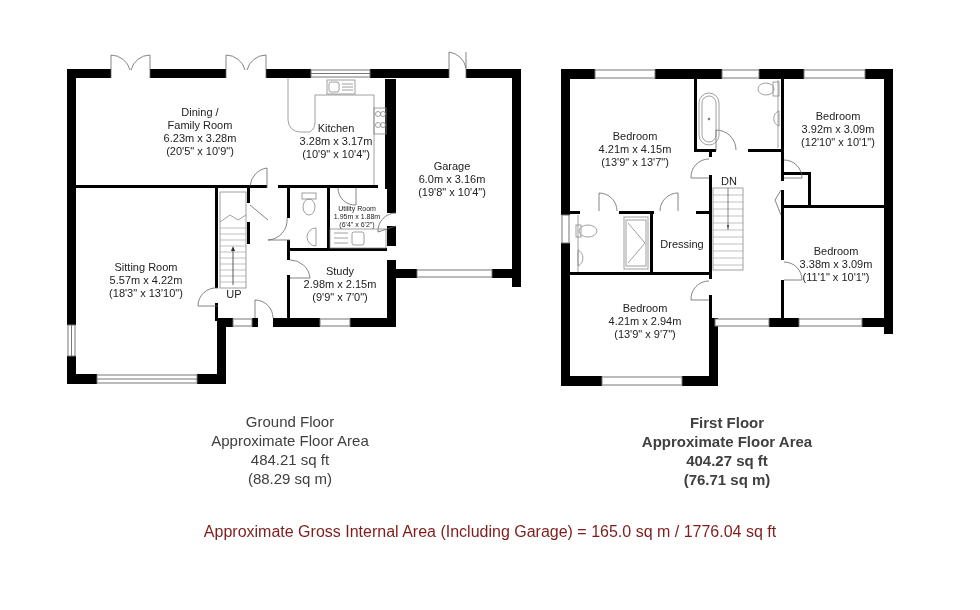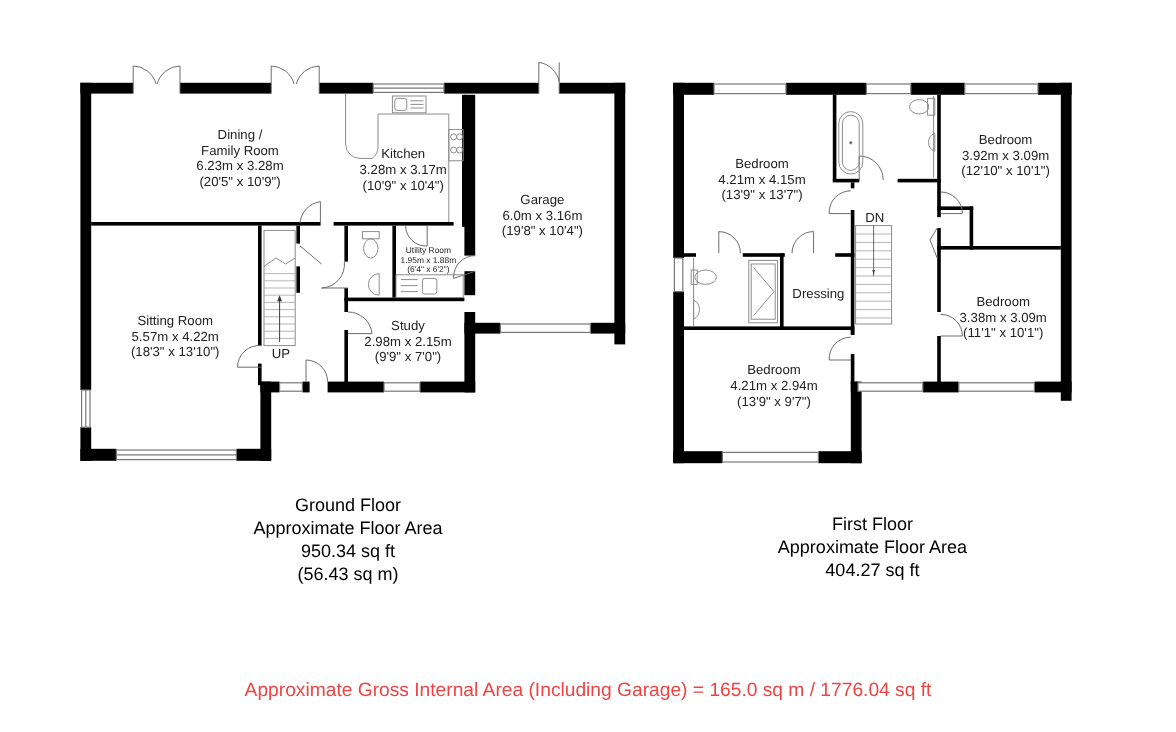--- a/index.html
+++ b/index.html
@@ -2,22 +2,22 @@
 <html><head>
 <meta charset="utf-8">
 <style>
   html, body { margin: 0; padding: 0; background: #ffffff; }
   body { width: 980px; height: 610px; position: relative; overflow: hidden;
          font-family: "Liberation Sans", sans-serif; color: #222; }
   svg.plan { position: absolute; left: 0; top: 0; }
   .lbl { font-family: "Liberation Sans", sans-serif; fill: #222; text-anchor: middle; }
   .lbl-md { font-size: 11px; }
   .lbl-sm { font-size: 7px; }
-  .footer { position: absolute; text-align: center; font-size: 15px; line-height: 19px; color: #ef4444; margin-top: 44px; }
-  .floor-caption { position: absolute; text-align: center; font-size: 15px; line-height: 19px; color: #000000; width: 260px; }
+  .footer { position: absolute; text-align: center; font-size: 15px; line-height: 19px; color: #7f1d1d; }
+  .floor-caption { position: absolute; text-align: center; font-size: 15px; line-height: 19px; color: #404040; width: 260px; }
 </style>
 </head>
 <body>
 
 <svg class="plan" width="980" height="610" viewBox="0 0 980 610">
 
   <g>
 
     <g fill="#000">
 
@@ -280,24 +280,25 @@
 
       <text class="lbl lbl-md" x="682" y="248">Dressing</text>
       <text class="lbl lbl-md" x="729" y="185">DN</text>
     </g>
   </g>
 </svg>
 
 <div class="floor-caption" style="left:160px; top:412px;">
   <div>Ground Floor</div>
   <div>Approximate Floor Area</div>
-  <div>950.34 sq ft</div>
-  <div>(56.43 sq m)</div>
+  <div>484.21 sq ft</div>
+  <div>(88.29 sq m)</div>
 </div>
-<div class="floor-caption" style="left:597px; top:428px;">
+<div class="floor-caption" style="left:597px; top:413px;font-weight:bold;">
   <div>First Floor</div>
   <div>Approximate Floor Area</div>
   <div>404.27 sq ft</div>
+  <div>(76.71 sq m)</div>
 </div>
 
 <div class="footer" style="left:0; width:980px; top:521px; font-size:16px; line-height:21px;">
   <div>Approximate Gross Internal Area (Including Garage) = 165.0 sq m / 1776.04 sq ft</div>
 </div>
 
 </body></html>

